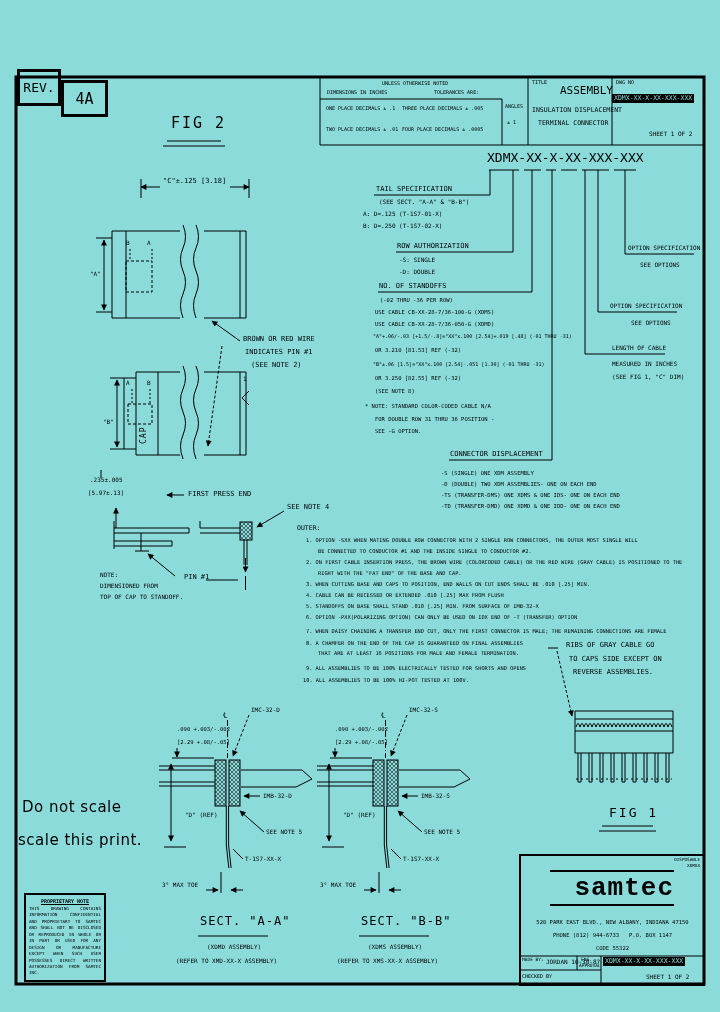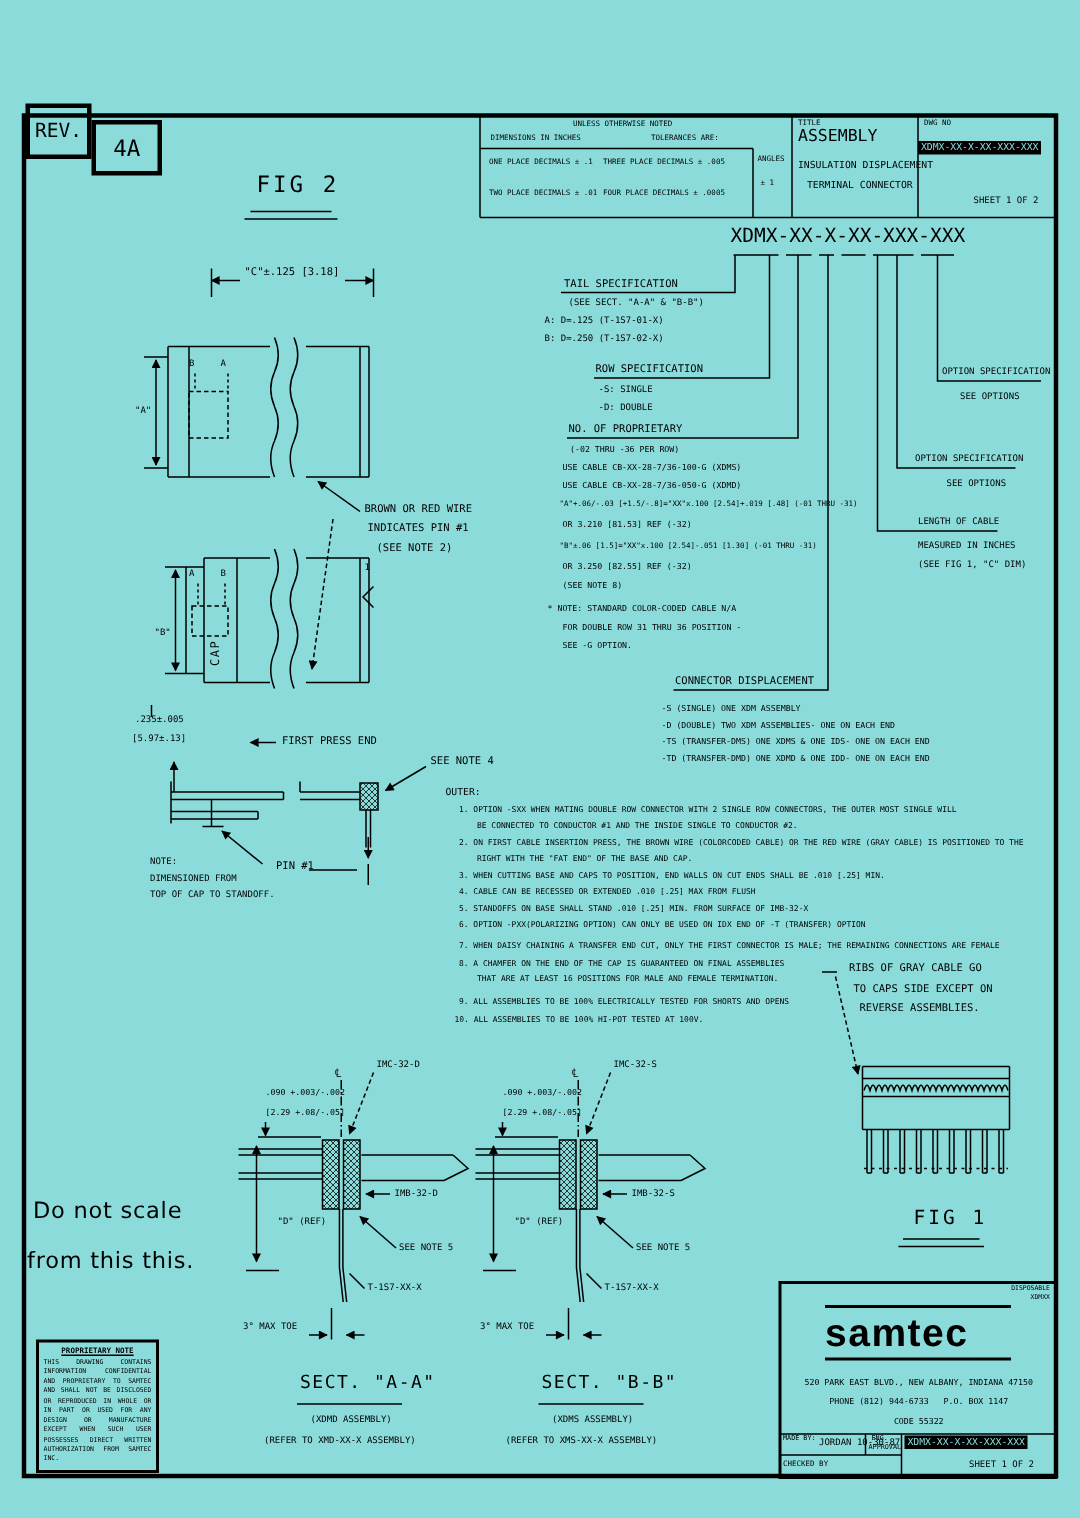--- a/index.html
+++ b/index.html
@@ -13,23 +13,23 @@
   .f55{font-size:5.5px}.f6{font-size:6px}.f65{font-size:6.5px}.f7{font-size:7px}
   .f8{font-size:8px}.f11{font-size:11px}.f12{font-size:12px}.f13{font-size:13px}.f15{font-size:15px}
   .inv{background:#000;color:#8BDBDB;padding:1px 2px}
   .ctr{text-align:center}
   .box{position:absolute;border:3px solid #000;display:flex;align-items:center;justify-content:center;z-index:2}
   .hand{font-family:"DejaVu Sans",sans-serif;letter-spacing:.5px}
   .prop{position:absolute;left:24px;top:893px;width:82px;height:89px;border:2px solid #000;
         padding:3px 3px;z-index:2}
   .prop h5{font-size:5px;text-align:center;text-decoration:underline;margin-bottom:2px;font-weight:bold}
   .prop p{font-size:4.3px;line-height:1.5;text-align:justify}
-  .logo{position:absolute;left:550px;top:870px;width:124px;text-align:left;z-index:2;
+  .logo{position:absolute;left:550px;top:870px;width:124px;text-align:right;z-index:2;
         font-size:26px;font-weight:bold;letter-spacing:1px;border-top:2.5px solid #000;
-        border-bottom:2.5px solid #000;padding:1px 0;font-family:Liberation Sans, sans-serif}
+        border-bottom:2.5px solid #000;padding:1px 0;font-family:Liberation Mono, monospace}
   .vert{transform:rotate(-90deg);transform-origin:0 0;letter-spacing:1px}
 </style>
 </head>
 <body>
 
 <div class="sheet">
 
   <svg class="lines" width="720" height="1012" viewBox="0 0 720 1012" fill="none" stroke="#000" stroke-width="1">
     <defs>
       <marker id="ah" viewBox="0 0 10 10" refX="9" refY="5" markerWidth="8" markerHeight="6" orient="auto-start-reverse">
@@ -164,39 +164,39 @@
   <div class="t f5" style="left:382px;top:81px">UNLESS OTHERWISE NOTED</div>
   <div class="t f5" style="left:327px;top:90px">DIMENSIONS IN INCHES</div>
   <div class="t f5" style="left:434px;top:90px">TOLERANCES ARE:</div>
   <div class="t f5" style="left:326px;top:106px">ONE PLACE DECIMALS ± .1</div>
   <div class="t f5" style="left:402px;top:106px">THREE PLACE DECIMALS ± .005</div>
   <div class="t f5" style="left:326px;top:127px">TWO PLACE DECIMALS ± .01</div>
   <div class="t f5" style="left:402px;top:127px">FOUR PLACE DECIMALS ± .0005</div>
   <div class="t f5" style="left:505px;top:104px">ANGLES</div>
   <div class="t f5" style="left:507px;top:120px">± 1</div>
   <div class="t f5" style="left:532px;top:80px">TITLE</div>
-  <div class="t f11" style="left:532px;top:85px">ASSEMBLY</div>
+  <div class="t f11" style="left:560px;top:85px">ASSEMBLY</div>
   <div class="t f65" style="left:532px;top:107px">INSULATION DISPLACEMENT</div>
   <div class="t f65" style="left:538px;top:120px">TERMINAL CONNECTOR</div>
   <div class="t f5" style="left:616px;top:80px">DWG NO</div>
   <div class="t f65 inv" style="left:612px;top:94px">XDMX-XX-X-XX-XXX-XXX</div>
   <div class="t f6" style="left:649px;top:131px">SHEET 1 OF 2</div>
 
   <div class="t f13" style="left:487px;top:151px">XDMX-XX-X-XX-XXX-XXX</div>
 
   <div class="t f7" style="left:376px;top:186px">TAIL SPECIFICATION</div>
   <div class="t f6" style="left:379px;top:199px">(SEE SECT. "A-A" &amp; "B-B")</div>
   <div class="t f6" style="left:363px;top:211px">A: D=.125 (T-1S7-01-X)</div>
   <div class="t f6" style="left:363px;top:223px">B: D=.250 (T-1S7-02-X)</div>
 
-  <div class="t f7" style="left:397px;top:243px">ROW SPECIFICATION</div>
+  <div class="t f7" style="left:397px;top:243px">ROW AUTHORIZATION</div>
   <div class="t f6" style="left:399px;top:257px">-S: SINGLE</div>
   <div class="t f6" style="left:399px;top:269px">-D: DOUBLE</div>
 
-  <div class="t f7" style="left:379px;top:283px">NO. OF PROPRIETARY</div>
+  <div class="t f7" style="left:379px;top:283px">NO. OF STANDOFFS</div>
   <div class="t f55" style="left:380px;top:298px">(-02 THRU -36 PER ROW)</div>
   <div class="t f55" style="left:375px;top:310px">USE CABLE CB-XX-28-7/36-100-G (XDMS)</div>
   <div class="t f55" style="left:375px;top:322px">USE CABLE CB-XX-28-7/36-050-G (XDMD)</div>
   <div class="t f5" style="left:373px;top:334px">"A"+.06/-.03 [+1.5/-.8]="XX"x.100 [2.54]+.019 [.48] (-01 THRU -31)</div>
   <div class="t f55" style="left:375px;top:348px">OR 3.210 [81.53] REF (-32)</div>
   <div class="t f5" style="left:373px;top:362px">"B"±.06 [1.5]="XX"x.100 [2.54]-.051 [1.30] (-01 THRU -31)</div>
   <div class="t f55" style="left:375px;top:376px">OR 3.250 [82.55] REF (-32)</div>
   <div class="t f55" style="left:375px;top:389px">(SEE NOTE 8)</div>
   <div class="t f55" style="left:365px;top:404px">* NOTE: STANDARD COLOR-CODED CABLE N/A</div>
   <div class="t f55" style="left:375px;top:417px">FOR DOUBLE ROW 31 THRU 36 POSITION -</div>
@@ -278,21 +278,21 @@
   <div class="t f6" style="left:421px;top:793px">IMB-32-S</div>
   <div class="t f6" style="left:343px;top:812px">"D" (REF)</div>
   <div class="t f6" style="left:424px;top:829px">SEE NOTE 5</div>
   <div class="t f6" style="left:403px;top:856px">T-1S7-XX-X</div>
   <div class="t f6" style="left:320px;top:882px">3° MAX TOE</div>
   <div class="t f12" style="left:361px;top:915px;letter-spacing:1px">SECT. "B-B"</div>
   <div class="t f6" style="left:368px;top:944px">(XDMS ASSEMBLY)</div>
   <div class="t f6" style="left:337px;top:958px">(REFER TO XMS-XX-X ASSEMBLY)</div>
 
   <div class="t f15 hand" style="left:22px;top:800px">Do not scale</div>
-  <div class="t f15 hand" style="left:18px;top:833px">from this this.</div>
+  <div class="t f15 hand" style="left:18px;top:833px">scale this print.</div>
 
   <div class="prop">
     <h5>PROPRIETARY NOTE</h5>
     <p>THIS DRAWING CONTAINS INFORMATION CONFIDENTIAL AND PROPRIETARY TO SAMTEC AND SHALL NOT BE DISCLOSED OR REPRODUCED IN WHOLE OR IN PART OR USED FOR ANY DESIGN OR MANUFACTURE EXCEPT WHEN SUCH USER POSSESSES DIRECT WRITTEN AUTHORIZATION FROM SAMTEC INC.</p>
   </div>
 
   <div class="logo">samtec</div>
   <div class="t f43" style="left:640px;top:858px;width:60px;text-align:right">DISPOSABLE</div>
   <div class="t f43" style="left:640px;top:864px;width:60px;text-align:right">XDMXX</div>
   <div class="t f55 ctr" style="left:522px;top:920px;width:181px">520 PARK EAST BLVD., NEW ALBANY, INDIANA 47150</div>

